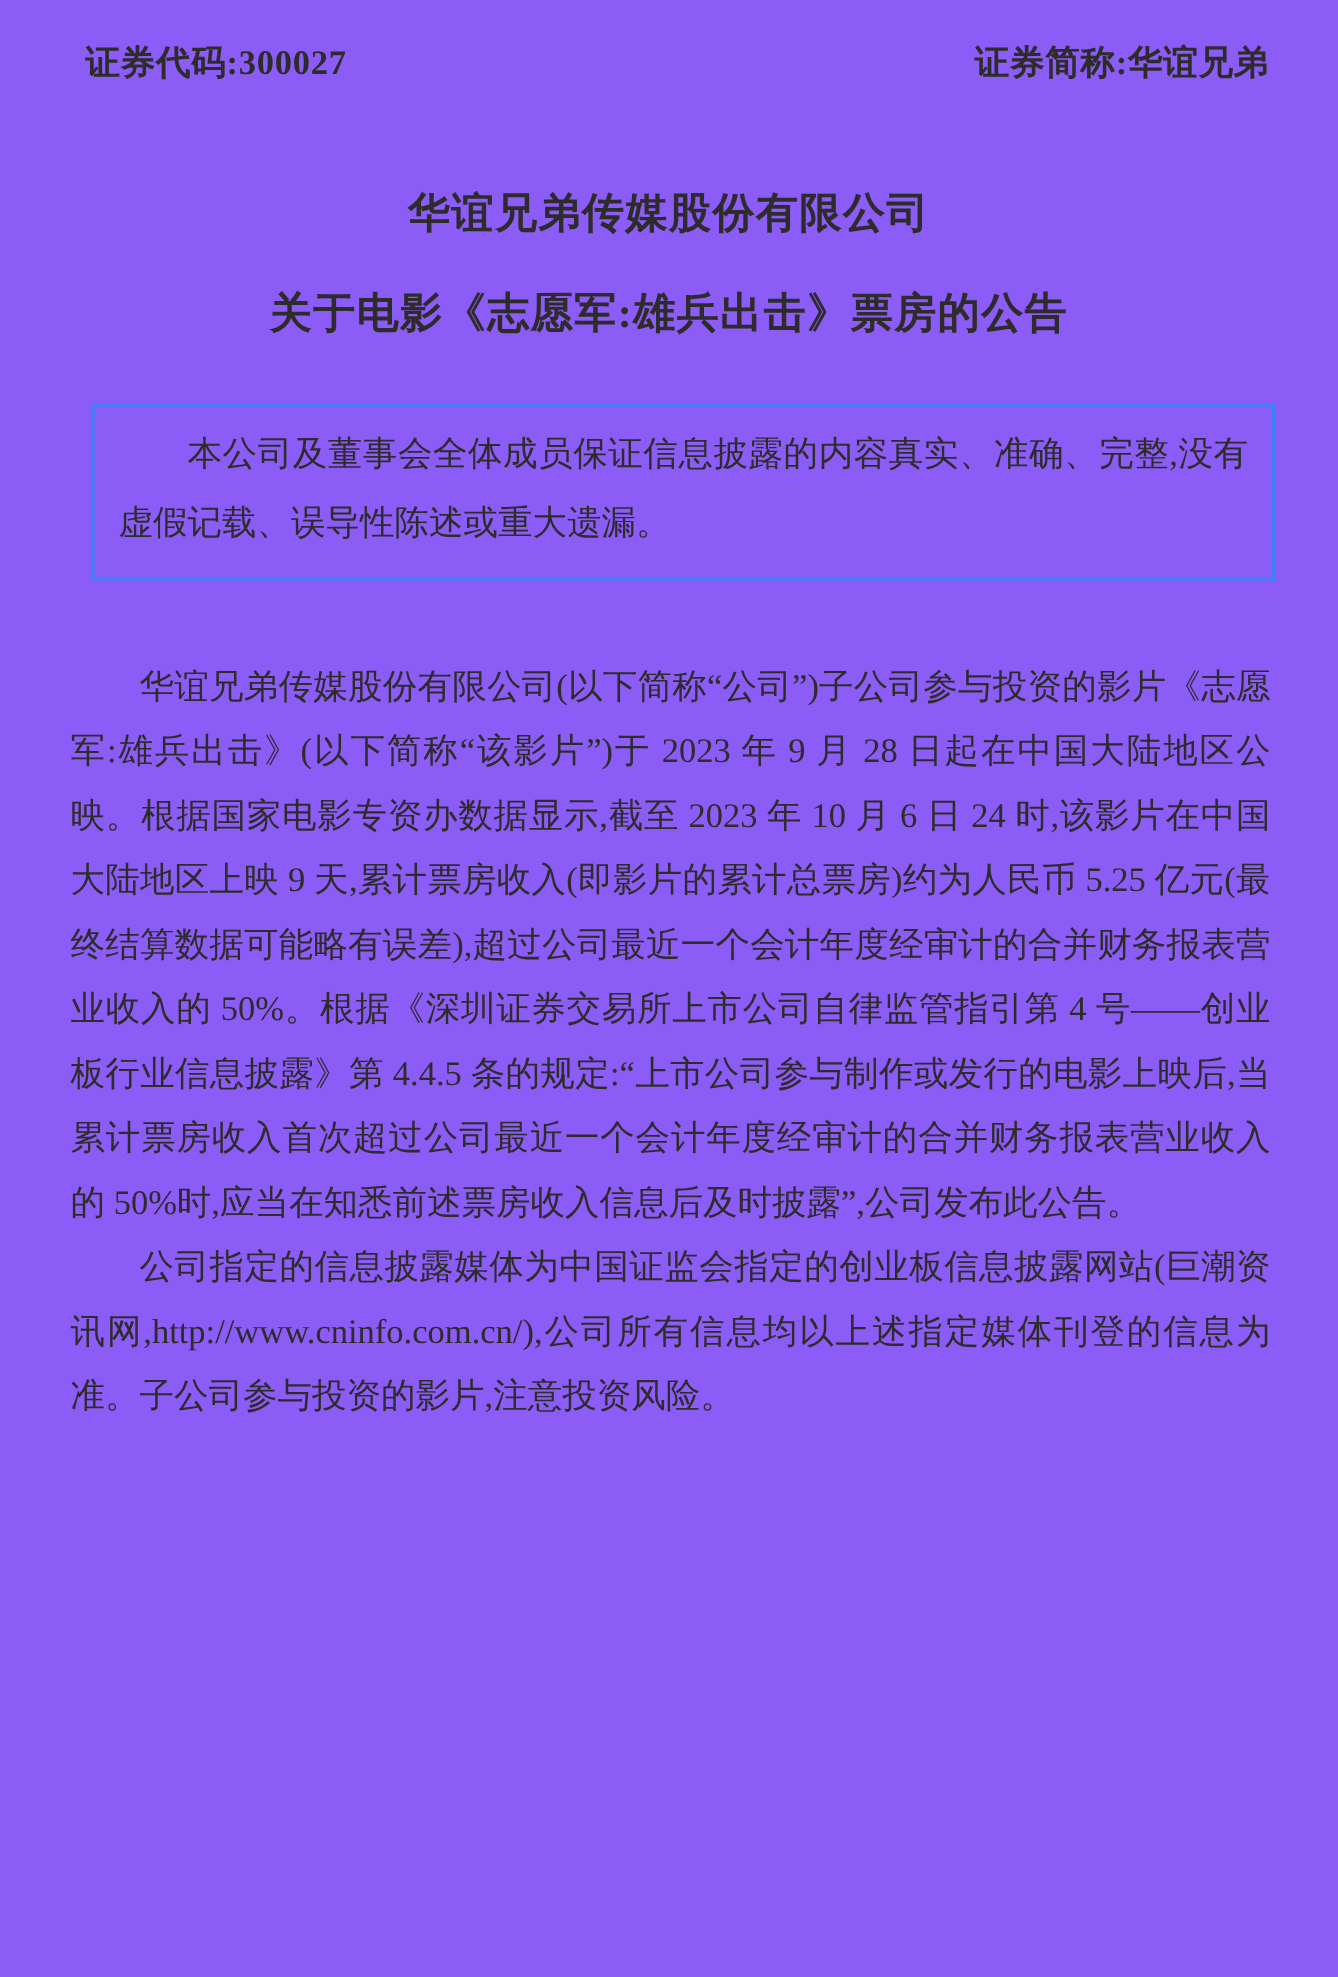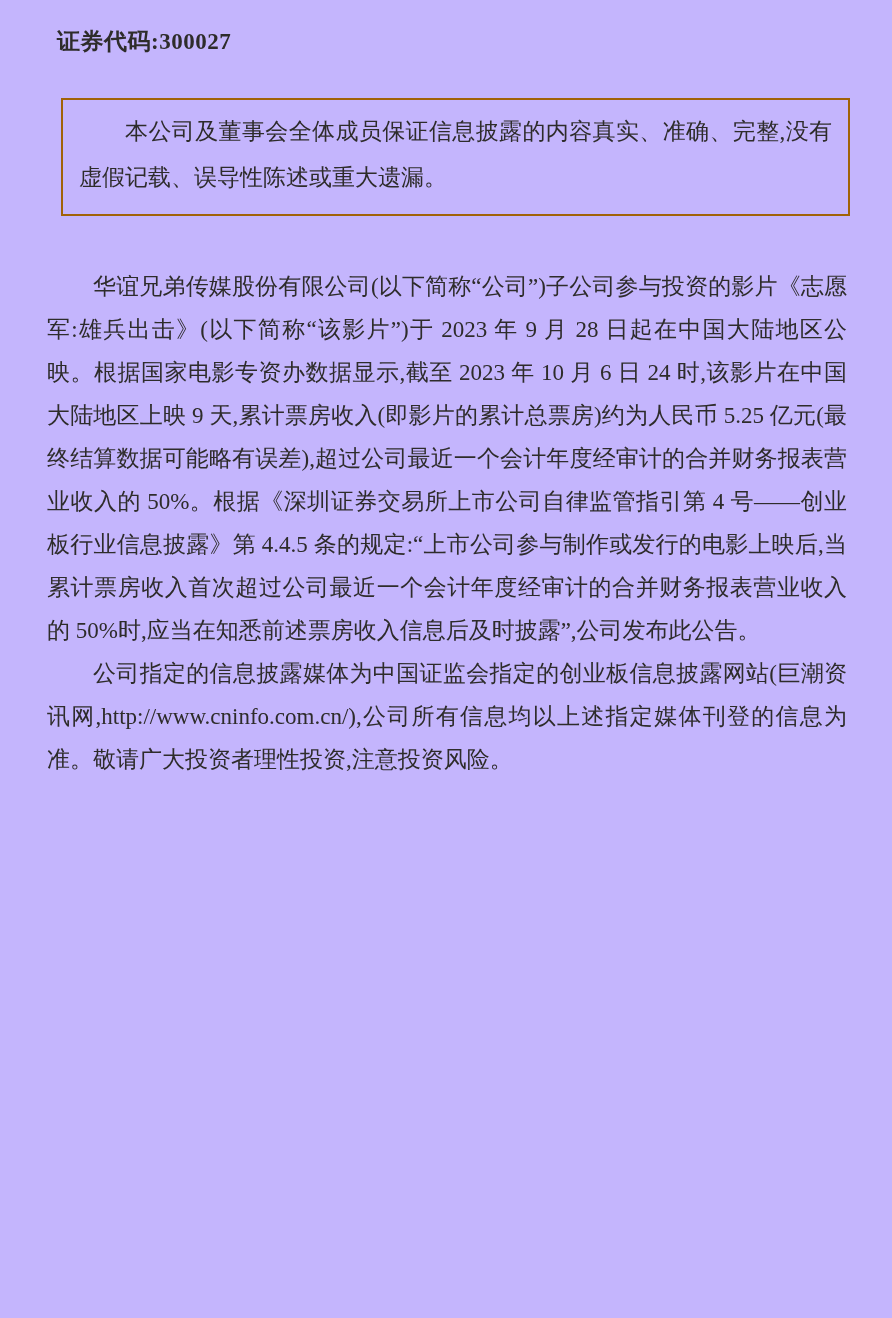--- a/index.html
+++ b/index.html
@@ -5,21 +5,21 @@
   html, body {
     margin: 0;
     padding: 0;
     background: #e9e9e9;
   }
   .page {
     position: relative;
     width: 892px;
     height: 1318px;
     margin: 0 auto;
-    background: #c4b5fd;
+    background: #8b5cf6;
     color: #2e2c2b;
     font-family: "Liberation Serif", "DejaVu Serif", serif;
     overflow: hidden;
     box-sizing: border-box;
   }
   .doc-header {
     display: flex;
     justify-content: space-between;
     align-items: baseline;
     padding: 26px 46px 0 57px;
@@ -36,21 +36,21 @@
   }
   .doc-title-2 {
     margin: 29px 0 0 0;
     text-align: center;
     font-size: 28px;
     font-weight: bold;
     letter-spacing: 1px;
   }
   .disclaimer-box {
     margin: 41px 42px 0 61px;
-    border: 2px solid #a16207;
+    border: 2px solid #3b82f6;
     padding: 9px 16px 13px 16px;
     box-sizing: border-box;
   }
   .disclaimer-box p {
     margin: 0;
     font-size: 23px;
     line-height: 46px;
     text-indent: 2em;
     text-align: justify;
   }
@@ -66,25 +66,28 @@
     word-break: break-all;
   }
 </style>
 </head>
 <body>
 
 <div class="page">
 
   <div class="doc-header">
     <span>证券代码:300027</span>
+    <span>证券简称:华谊兄弟</span>
   </div>
 
+  <h1 class="doc-title-1">华谊兄弟传媒股份有限公司</h1>
+  <h2 class="doc-title-2">关于电影《志愿军:雄兵出击》票房的公告</h2>
 
   <div class="disclaimer-box">
     <p>本公司及董事会全体成员保证信息披露的内容真实、准确、完整,没有虚假记载、误导性陈述或重大遗漏。</p>
   </div>
 
   <div class="doc-body">
     <p>华谊兄弟传媒股份有限公司(以下简称“公司”)子公司参与投资的影片《志愿军:雄兵出击》(以下简称“该影片”)于 2023 年 9 月 28 日起在中国大陆地区公映。根据国家电影专资办数据显示,截至 2023 年 10 月 6 日 24 时,该影片在中国大陆地区上映 9 天,累计票房收入(即影片的累计总票房)约为人民币 5.25 亿元(最终结算数据可能略有误差),超过公司最近一个会计年度经审计的合并财务报表营业收入的 50%。根据《深圳证券交易所上市公司自律监管指引第 4 号——创业板行业信息披露》第 4.4.5 条的规定:“上市公司参与制作或发行的电影上映后,当累计票房收入首次超过公司最近一个会计年度经审计的合并财务报表营业收入的 50%时,应当在知悉前述票房收入信息后及时披露”,公司发布此公告。</p>
-    <p>公司指定的信息披露媒体为中国证监会指定的创业板信息披露网站(巨潮资讯网,http://www.cninfo.com.cn/),公司所有信息均以上述指定媒体刊登的信息为准。敬请广大投资者理性投资,注意投资风险。</p>
+    <p>公司指定的信息披露媒体为中国证监会指定的创业板信息披露网站(巨潮资讯网,http://www.cninfo.com.cn/),公司所有信息均以上述指定媒体刊登的信息为准。子公司参与投资的影片,注意投资风险。</p>
   </div>
 
 </div>
 
 </body></html>

